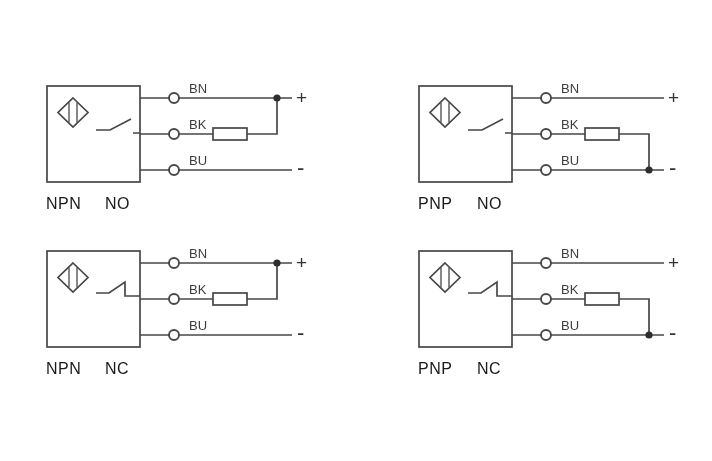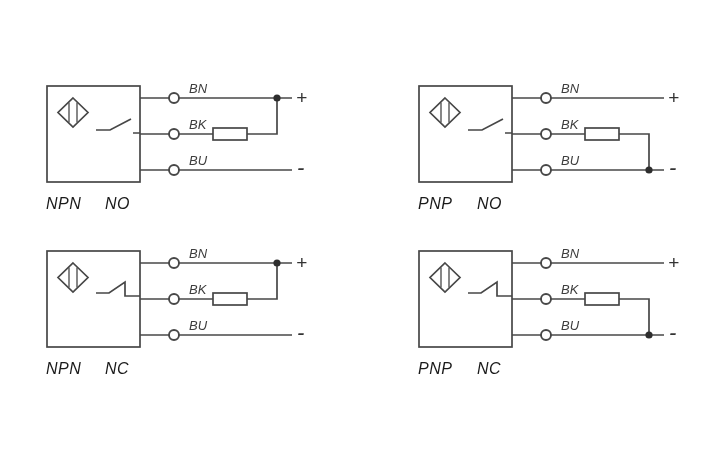--- a/index.html
+++ b/index.html
@@ -1,17 +1,17 @@
 <!DOCTYPE html>
 <html><head>
 <meta charset="utf-8">
 <style>
   html,body{margin:0;padding:0;background:#ffffff;}
   .canvas{position:relative;width:712px;height:403px;background:#ffffff;overflow:hidden;
-          font-family:"Liberation Sans","DejaVu Sans",sans-serif;font-style:italic;}
+          font-family:"Liberation Sans","DejaVu Sans",sans-serif;}
   svg.quad{position:absolute;width:320px;height:150px;overflow:visible;}
   .comp{fill:none;stroke:#474747;stroke-width:1.7;}
   .thin{stroke-width:1.3;}
   .wire{fill:none;stroke:#474747;stroke-width:1.7;}
   .term{fill:#ffffff;stroke:#474747;stroke-width:1.9;}
   .res{fill:#ffffff;stroke:#474747;stroke-width:1.7;}
   .dot{fill:#2e2e2e;stroke:none;}
   text{font-family:"Liberation Sans","DejaVu Sans",sans-serif;}
   .wl{font-size:13px;fill:#3d3d3d;}
   .pol{font-size:19px;fill:#333333;}

